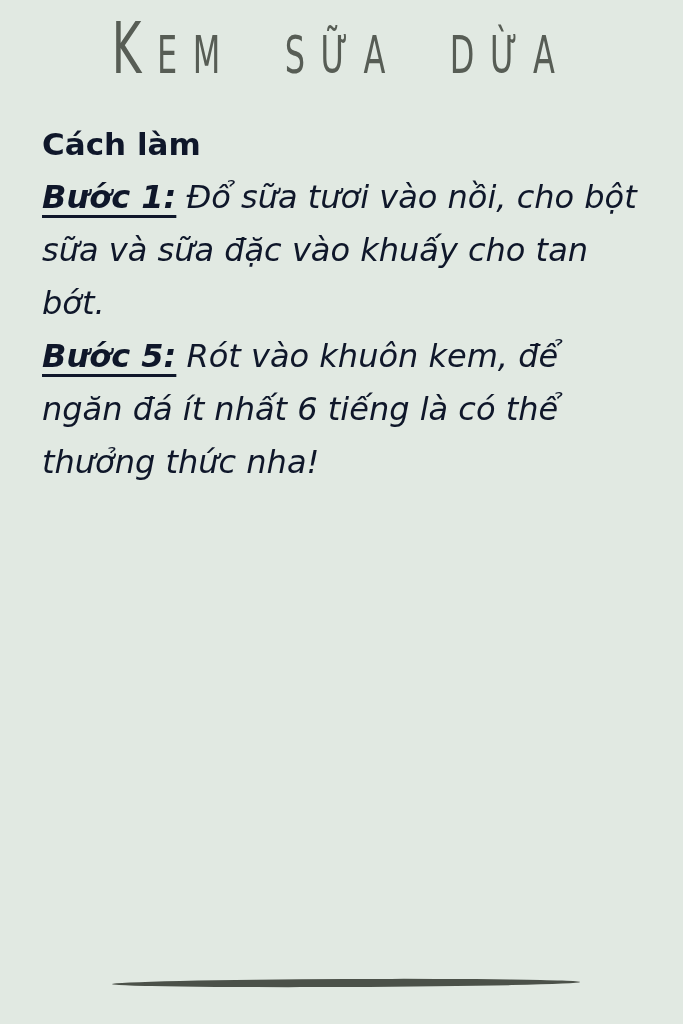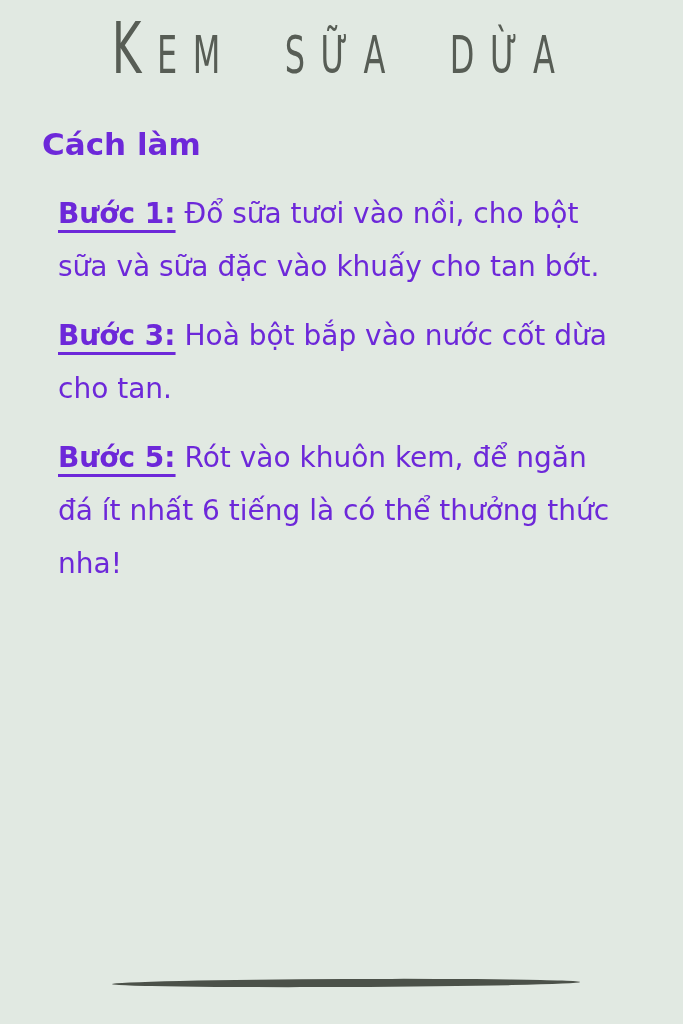--- a/index.html
+++ b/index.html
@@ -42,23 +42,24 @@
     right: 38px;
     color: #171717;
   }
   .section-heading {
     font-size: 31px;
     font-weight: 700;
     line-height: 53px;
     margin: 0;
   }
   .step {
-    margin: 16px;
-    font-size: 28px;
+    margin: 0;
+    font-size: 32px;
     line-height: 53px;
+    font-style: italic;
   }
   .step-label {
     font-weight: 700;
     text-decoration: underline;
     text-decoration-thickness: 3px;
     text-underline-offset: 7px;
   }
   .divider {
     position: absolute;
     top: 979px;
@@ -71,28 +72,27 @@
 </style>
 </head>
 <body>
 
 <div class="page" style="background: rgb(225, 233, 226);">
 
   <div class="title-wrap">
     <div class="page-title" style="color: rgb(87, 93, 85);">Kem sữa dừa</div>
   </div>
 
-  <div class="content" style="color: #6d28d9;">
+  <div class="content" style="color: #0f172a;">
 
     <p class="section-heading">Cách làm</p>
 
     <p class="step"><span class="step-label">Bước 1:</span> <span>Đổ sữa tươi vào nồi, cho bột sữa và sữa đặc vào khuấy cho tan bớt.</span></p>
 
 
-    <p class="step"><span class="step-label">Bước 3:</span> <span>Hoà bột bắp vào nước cốt dừa cho tan.</span></p>
 
 
     <p class="step"><span class="step-label">Bước 5:</span> <span>Rót vào khuôn kem, để ngăn đá ít nhất 6 tiếng là có thể thưởng thức nha!</span></p>
 
   </div>
 
   <div class="divider" style="background: rgb(75, 81, 73);"></div>
 
 </div>
 

